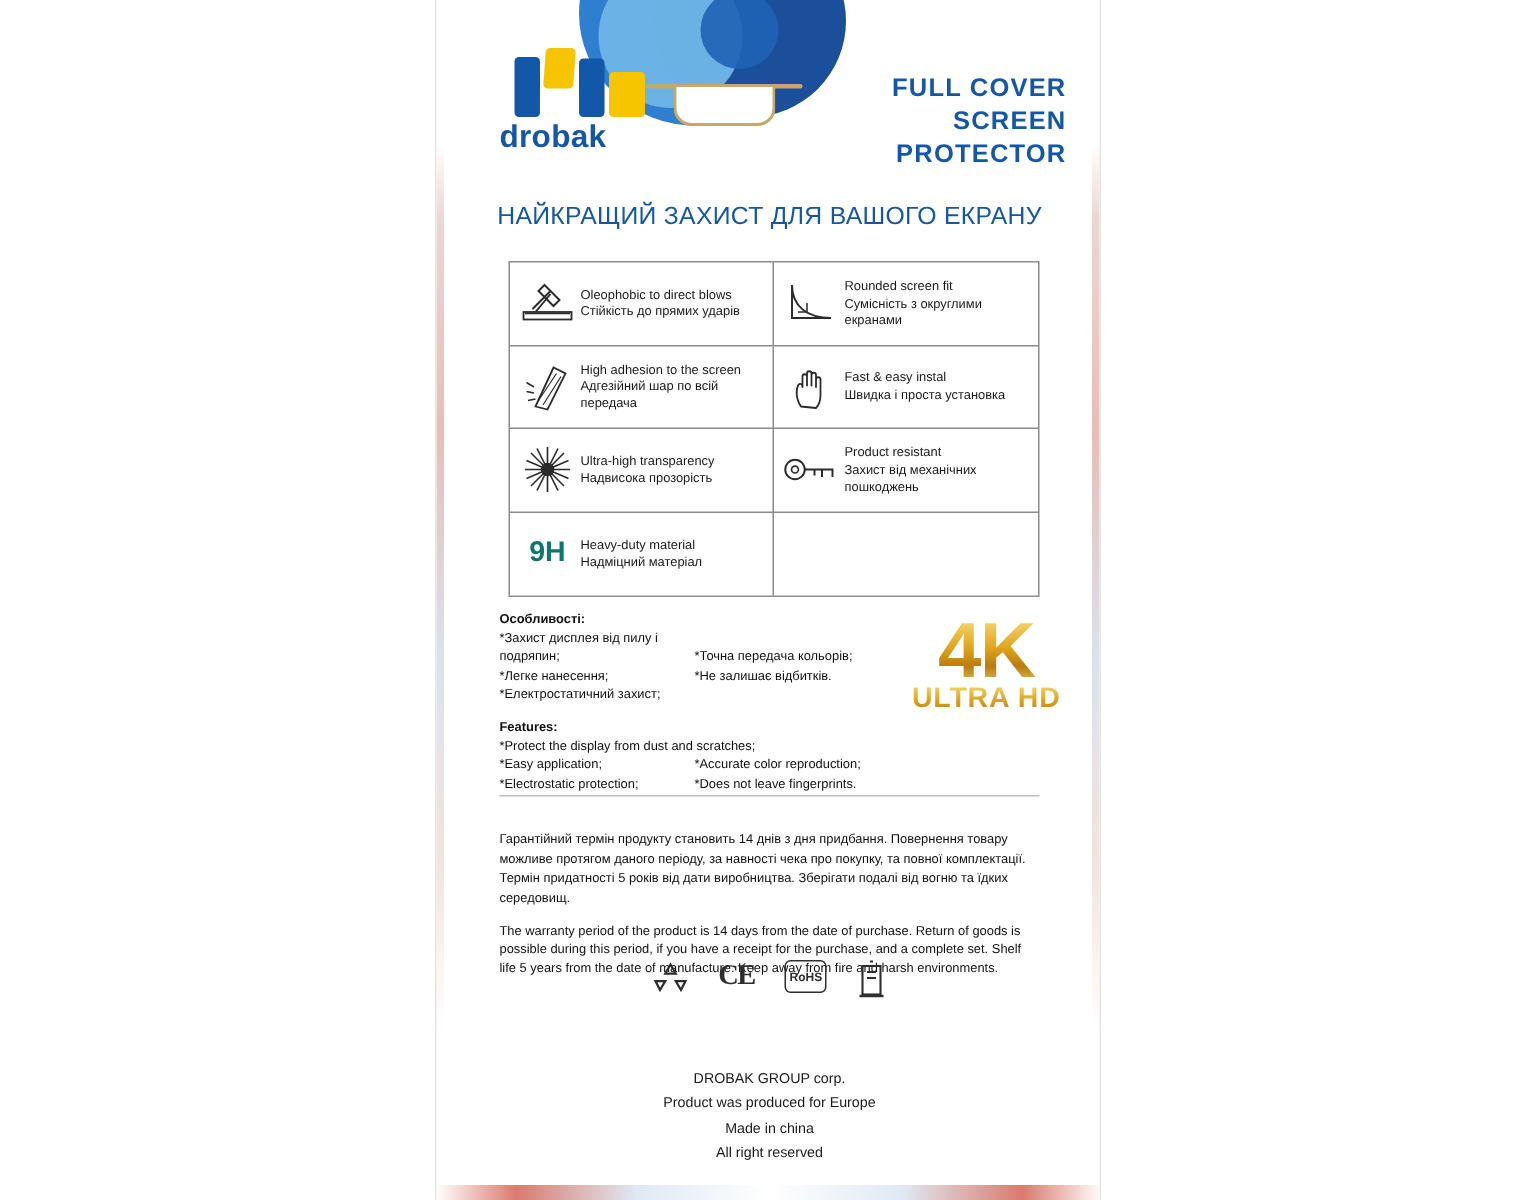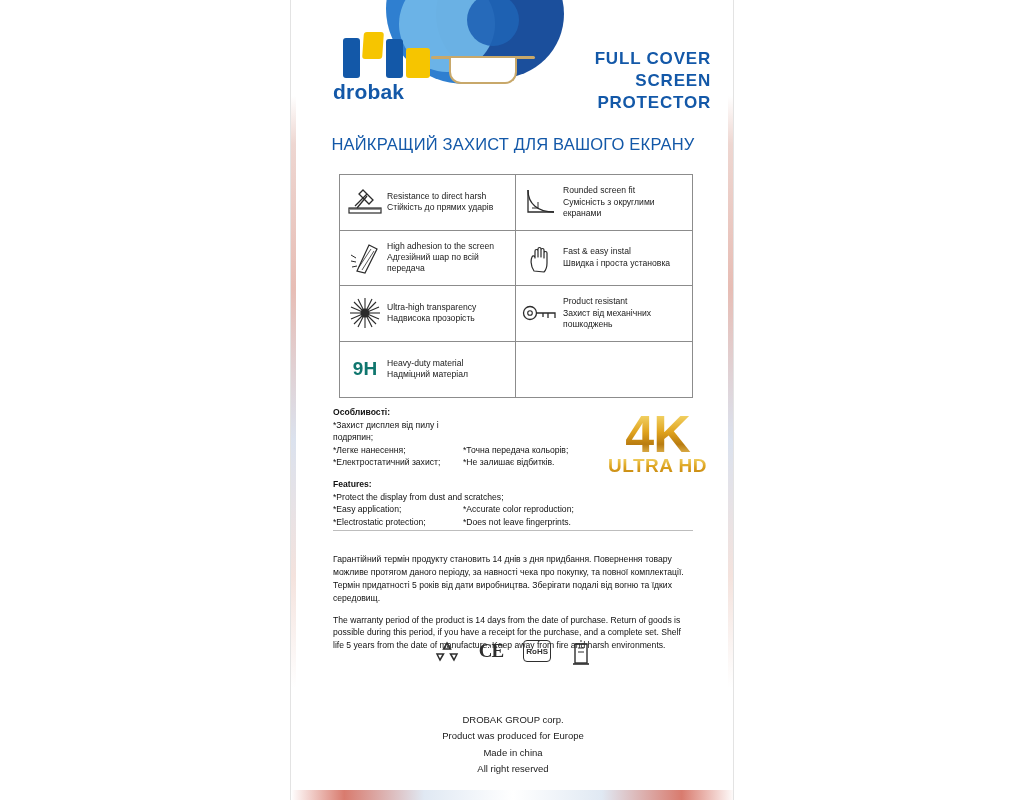--- a/index.html
+++ b/index.html
@@ -127,21 +127,21 @@
   .cell .txt .en { display:block; }
   .cell .txt .ua { display:block; }
   .nine-h { font-size: 19px; font-weight: bold; color:#0f766e; font-family:"Liberation Sans", sans-serif;}
 
   
   .feat {
     position: absolute; left: 42px; top: 406px; width: 250px;
     font-size: 8.6px; color: #111; line-height: 1.42;
   }
   .feat .hdr { font-weight: bold; margin-bottom: 1px; }
-  .feat .two { display: flex; gap: 10px; align-items: flex-end; }
+  .feat .two { display: flex; gap: 10px; }
   .feat .two .col { width: 120px; }
   .feat .block2 { margin-top: 10px; }
 
   
   .uhd { position: absolute; right: 26px; top: 410px; text-align: center; }
   .uhd .k {
     font-size: 52px; font-weight: bold; line-height: .95;
     background: linear-gradient(to bottom, #f7e07a 0%, #e0a31d 45%, #b97c10 70%, #f3d070 100%);
     -webkit-background-clip: text; background-clip: text; color: transparent;
     letter-spacing: -1px;
@@ -225,21 +225,21 @@
       <div class="cell">
         <div class="ico">
           <svg width="40" height="32" viewBox="0 0 40 32">
             <rect x="4" y="22" width="32" height="5" fill="none" stroke="#2b2b2b" stroke-width="1.2"></rect>
             <path d="M10 20 L22 8 M18 4 L28 14 L24 18 L14 8 Z" fill="none" stroke="#2b2b2b" stroke-width="1.3"></path>
             <path d="M12 22 L22 10" stroke="#2b2b2b" stroke-width="1.3"></path>
             <path d="M5 23 L35 23" stroke="#2b2b2b" stroke-width="1"></path>
           </svg>
         </div>
         <div class="txt">
-          <span class="en">Resistance to direct harsh</span>
+          <span class="en">Oleophobic to direct blows</span>
           <span class="ua">Стійкість до прямих ударів</span>
         </div>
       </div>
 
       <div class="cell">
         <div class="ico">
           <svg width="34" height="32" viewBox="0 0 34 32">
             <path d="M4 4 L4 26 L30 26" fill="none" stroke="#2b2b2b" stroke-width="1.3"></path>
             <path d="M4 4 C4 18 14 26 30 26" fill="none" stroke="#2b2b2b" stroke-width="1.3"></path>
             <path d="M8 22 L14 22 L14 16" fill="none" stroke="#2b2b2b" stroke-width="1"></path>

